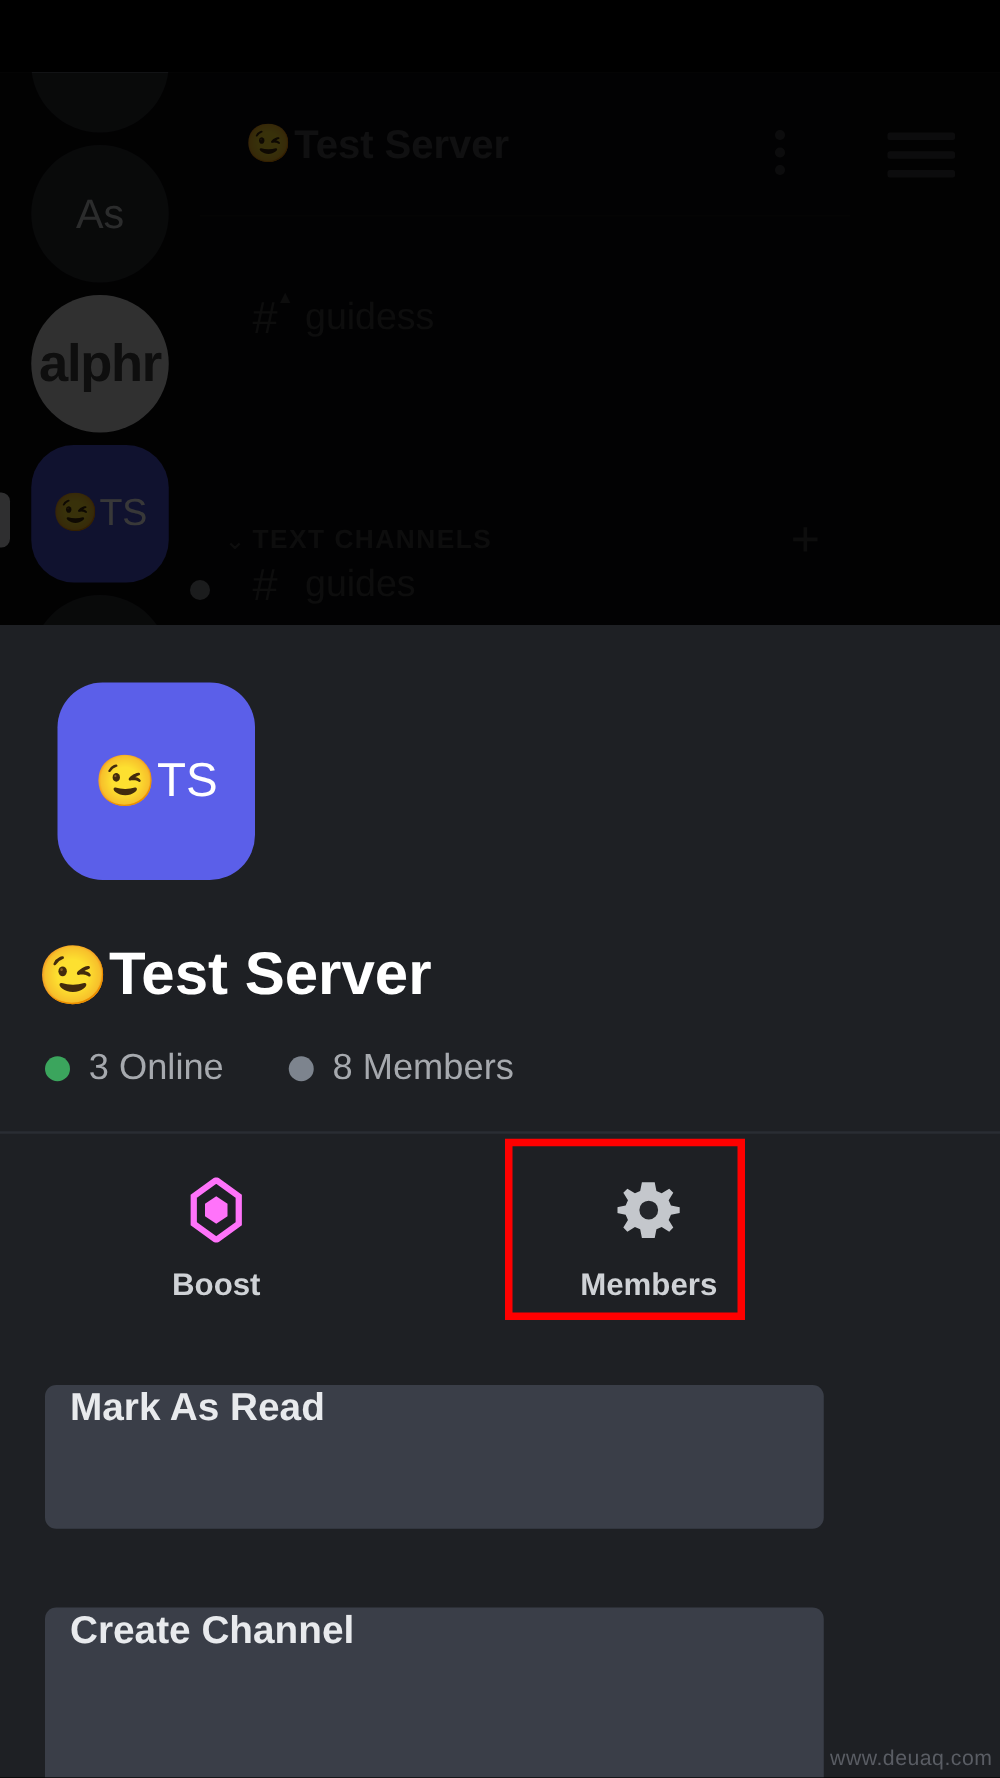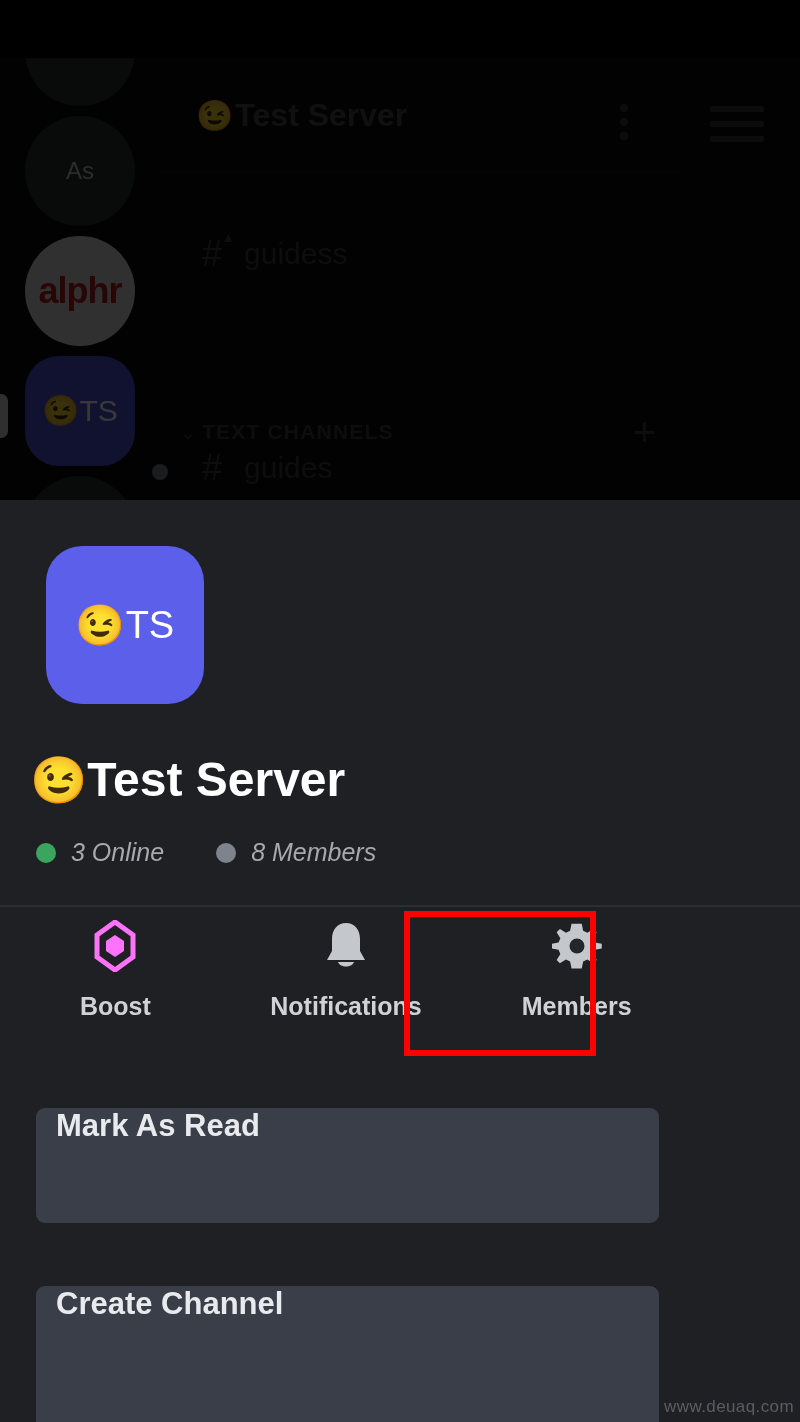--- a/index.html
+++ b/index.html
@@ -41,28 +41,28 @@
   
   .server-rail {
     position:absolute; top:0; left:0;
     width:160px; height:442px;
     background:#0b0b0d;
   }
   .rail-item {
     position:absolute; left:25px;
     width:110px; height:110px;
     display:flex; align-items:center; justify-content:center;
-    font-size:24px; font-weight:500;
+    font-size:33px; font-weight:500;
     overflow:hidden;
   }
   .rail-circle { border-radius:55px; }
   .rail-squircle { border-radius:34px; }
   .rail-0 { top:-62px; background:#2b2d31; }
   .rail-1 { top:58px;  background:#2b2d31; color:#c4c6ca; }
-  .rail-2 { top:178px; background:#dcdcdc; color:#b91c1c; font-weight:700; font-size:36px; letter-spacing:-1px; }
+  .rail-2 { top:178px; background:#dcdcdc; color:#404040; font-weight:700; font-size:42px; letter-spacing:-1px; }
   .rail-3 { top:298px; background:#4b51d6; color:#ffffff; font-size:30px; }
   .rail-4 { top:418px; background:#2b2d31; }
   .rail-pill {
     position:absolute; left:-6px; top:336px;
     width:14px; height:44px; border-radius:7px;
     background:#d5d7db;
   }
   .rail-emoji { font-size:30px; line-height:1; }
 
   
@@ -154,37 +154,37 @@
     position:absolute; top:252px; left:30px;
     display:flex; align-items:center; gap:0px;
     font-size:48px; font-weight:700; color:#ffffff;
     white-space:nowrap;
   }
   .server-title-emoji { font-size:46px; line-height:1; }
 
   .meta-row {
     position:absolute; top:338px; left:36px;
     display:flex; align-items:center;
-    font-size:25px; color:#a6a9ae;font-style:italic;
+    font-size:29px; color:#a6a9ae;
   }
   .meta-item { display:flex; align-items:center; gap:15px; }
   .meta-item + .meta-item { margin-left:52px; }
   .meta-dot { width:20px; height:20px; border-radius:10px; display:block; }
   .dot-online { background:#3ba55d; }
   .dot-members { background:#7d848e; }
 
   .sheet-divider {
     position:absolute; top:405px; left:0;
     width:800px; height:2px;
     background:#2a2d33;
   }
 
   
   .action-row {
-    position:absolute; top:385px; left:0;
+    position:absolute; top:407px; left:0;
     width:692px; height:170px;
     display:flex; align-items:center;
   }
   .action-item {
     flex:1;
     display:flex; flex-direction:column; align-items:center; justify-content:center;
     gap:20px;
     height:100%;
   }
   .action-icon { height:52px; display:flex; align-items:center; justify-content:center; }
@@ -319,29 +319,20 @@
       <div class="action-item">
         <span class="action-icon">
           <svg width="44" height="52" viewBox="0 0 44 52" aria-hidden="true">
             <path d="M22 2 L40 15 L40 37 L22 50 L4 37 L4 15 Z" fill="none" stroke="#ff73fa" stroke-width="5"></path>
             <path d="M22 15 L31 21 L31 31 L22 37 L13 31 L13 21 Z" fill="#ff73fa"></path>
           </svg>
         </span>
         <span class="action-label">Boost</span>
       </div>
 
-      <div class="action-item">
-        <span class="action-icon">
-          <svg width="46" height="52" viewBox="0 0 46 52" aria-hidden="true">
-            <path d="M23 3 C14 3 9 10 9 19 L9 31 L4 40 L42 40 L37 31 L37 19 C37 10 32 3 23 3 Z" fill="#c4c7cc"></path>
-            <path d="M15 42 C17 48 29 48 31 42 Z" fill="#c4c7cc"></path>
-          </svg>
-        </span>
-        <span class="action-label">Notifications</span>
-      </div>
 
       <div class="action-item">
         <span class="action-icon">
           <svg width="50" height="50" viewBox="0 0 50 50" aria-hidden="true">
             <path d="M25 2 L30 2 L31.5 9.5 L36 11.5 L42.5 7.5 L46 11 L42 17.5 L44 22 L51.5 23.5 L51.5 28.5 L44 30 L42 34.5 L46 41 L42.5 44.5 L36 40.5 L31.5 42.5 L30 50 L25 50 L19 50 L17.5 42.5 L13 40.5 L6.5 44.5 L3 41 L7 34.5 L5 30 L-2.5 28.5 L-2.5 23.5 L5 22 L7 17.5 L3 11 L6.5 7.5 L13 11.5 L17.5 9.5 L19 2 Z" fill="#c4c7cc" transform="scale(0.93) translate(2,1)"></path>
             <circle cx="25" cy="25" r="7.5" fill="#24262b"></circle>
           </svg>
         </span>
         <span class="action-label">Members</span>
       </div>

